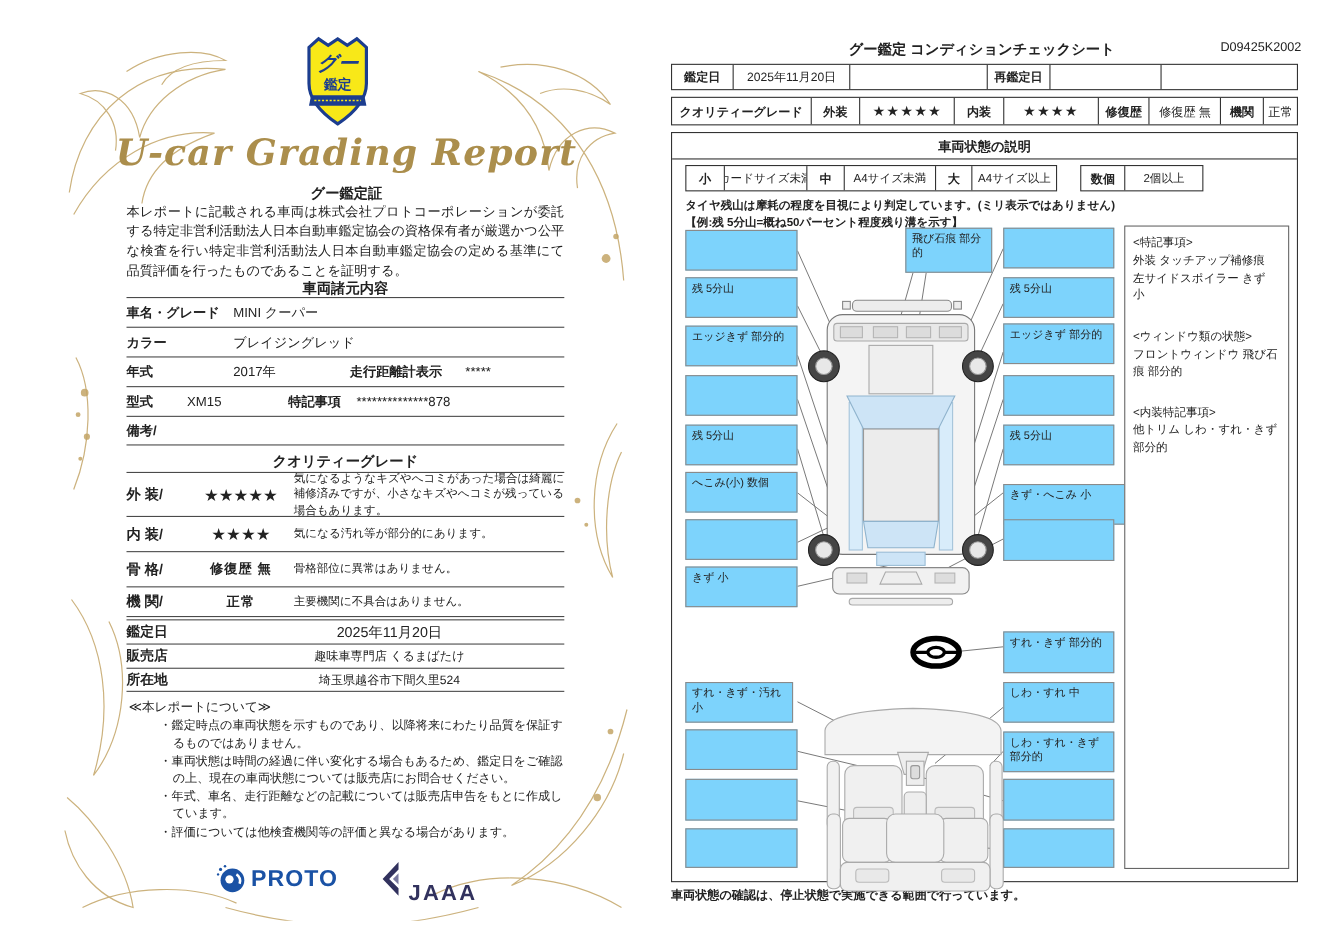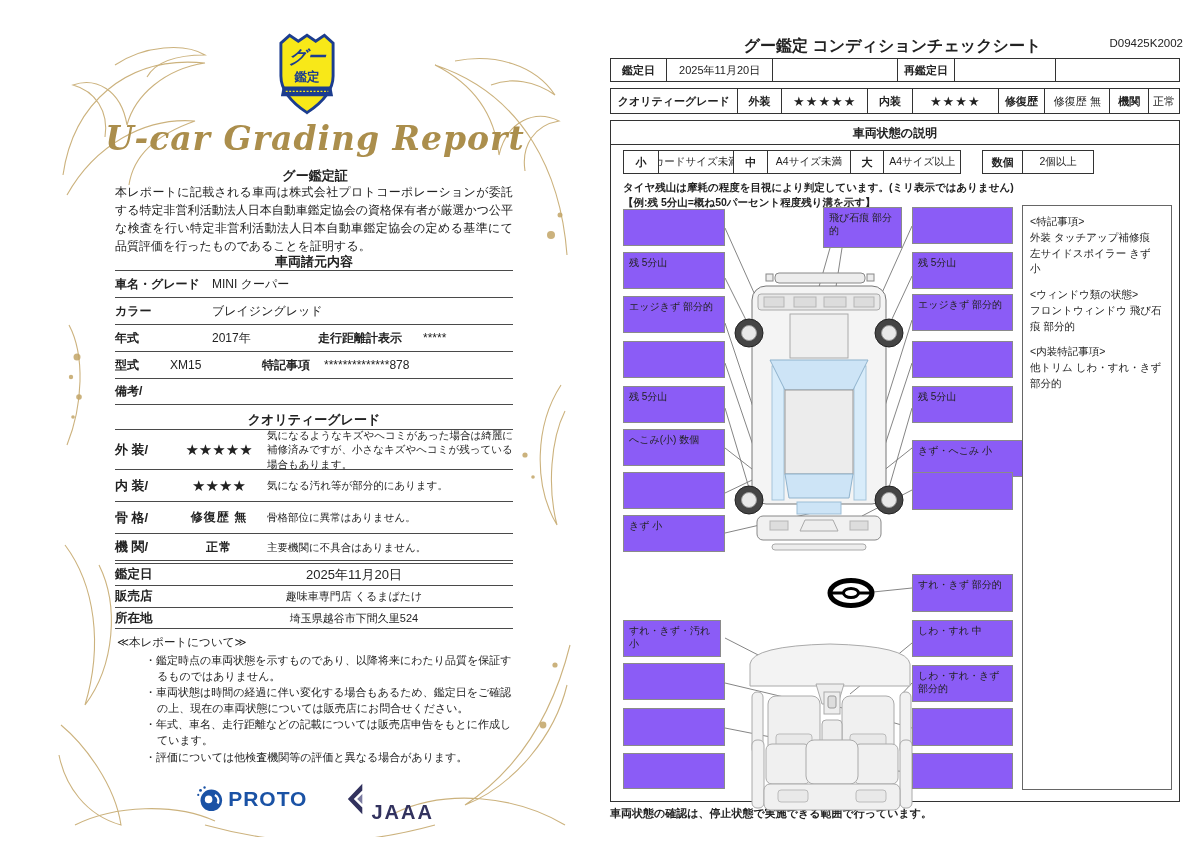--- a/index.html
+++ b/index.html
@@ -40,37 +40,37 @@
   .about ul{margin:0;padding:0 0 0 8px;list-style:none;}
   .about li{font-size:11px;line-height:1.42;padding-left:12px;text-indent:-12px;margin-bottom:1px;margin-left:20px;}
   .logos{left:0;top:748px;width:520px;display:flex;justify-content:center;align-items:center;gap:38px;}
   .logo-item{display:flex;align-items:center;gap:5px;}
   .proto-text{font-size:21px;font-weight:800;color:#1a52a5;letter-spacing:1px;}
   .jaaa-text{font-size:20px;font-weight:800;color:#32325e;letter-spacing:2px;margin-top:28px;}
 
   
   .page-right{position:absolute;left:600px;top:28px;width:585px;height:792px;font-size:11px;}
   .rp{position:absolute;}
-  .rp-title{left:0;top:8px;width:585px;text-align:center;font-weight:bold;font-size:16px;}
+  .rp-title{left:0;top:8px;width:585px;text-align:center;font-weight:bold;font-size:13px;}
   .rp-docid{right:2px;top:9px;font-size:11.5px;}
   .cells{display:flex;border:1px solid #333;background:#fff;z-index:2;}
   .cells>div{border-left:1px solid #333;display:flex;align-items:center;justify-content:center;
     overflow:hidden;white-space:nowrap;}
   .cells>div:first-child{border-left:none;}
   .cl{font-weight:bold;}
   .stars-sm{font-weight:bold;font-size:13px;letter-spacing:1px;}
   .main-box{left:10px;top:92px;width:570px;height:682px;border:1px solid #333;z-index:1;}
   .main-box-head{height:24px;line-height:24px;text-align:center;font-weight:bold;font-size:12px;
     border-bottom:1px solid #333;}
   .tire-note{left:23px;top:152px;font-size:10.5px;font-weight:bold;line-height:1.45;z-index:2;}
-  .abox{position:absolute;border:1px solid #8a8a8a;background:#8b5cf6;font-size:10px;line-height:1.3;
+  .abox{position:absolute;border:1px solid #8a8a8a;background:#7dd3fc;font-size:10px;line-height:1.3;
     padding:3px 5px;z-index:2;}
   .notes-box{left:422px;top:177px;width:150px;height:585px;border:1px solid #666;background:#fff;
     z-index:2;padding:8px 7px;font-size:10.5px;line-height:1.5;}
-  .notes-box .nh{margin-top:10px;}
+  .notes-box .nh{margin-top:22px;}
   .notes-box .nh:first-child{margin-top:0;}
   .rp-footer{left:10px;top:778px;font-size:11px;font-weight:600;}
   .diagram-svg{position:absolute;left:0;top:0;width:585px;height:792px;z-index:1;pointer-events:none;}
 </style>
 </head>
 <body>
 
 <div class="canvas">
 
   <section class="page-left">

